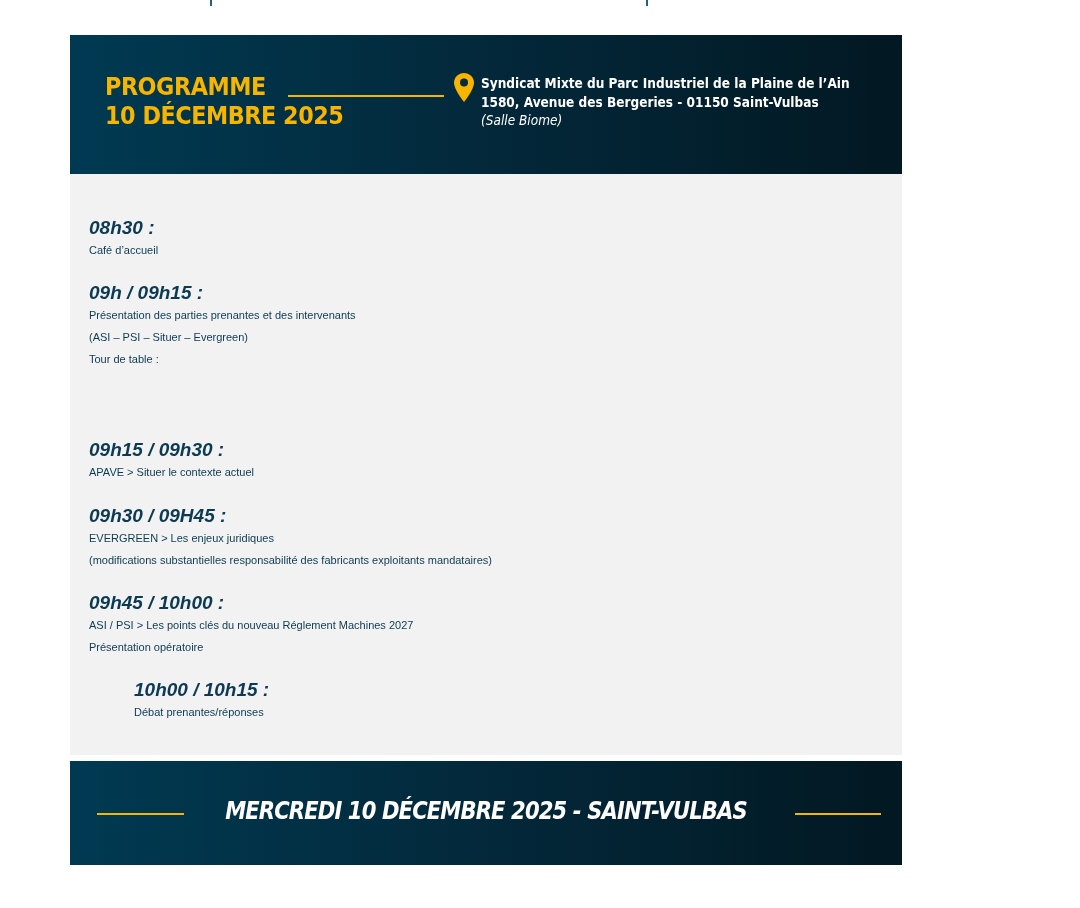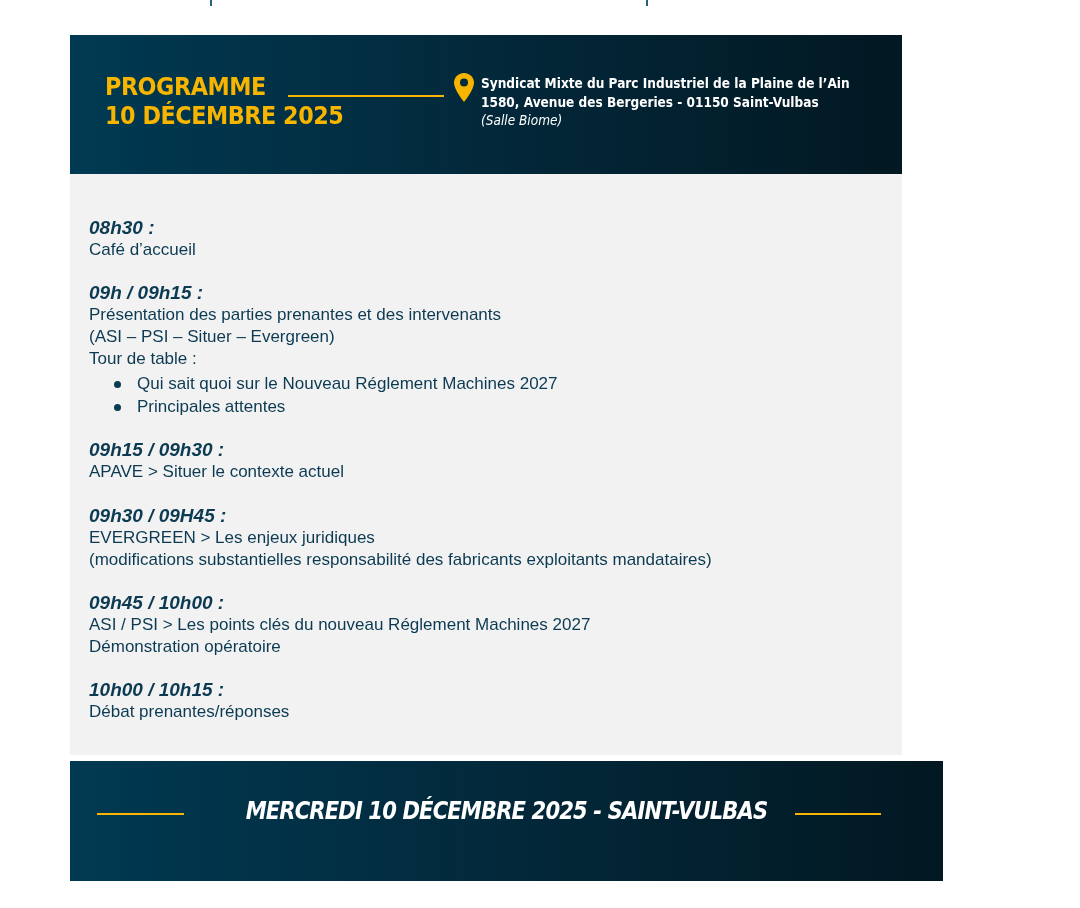--- a/index.html
+++ b/index.html
@@ -25,30 +25,29 @@
       font-family: "DejaVu Sans", sans-serif; font-size: 13.5px; line-height: 18.5px;
       transform: scaleX(0.9); transform-origin: left; white-space: nowrap;
     }
     .address .b { font-weight: bold; display: block; }
     .address .i { font-style: italic; display: block; }
     .body {
       top: 174px; height: 581px; background: #f2f2f2; color: #0b3a52;
     }
     .slot { position: absolute; left: 19px; }
     .time { font-weight: bold; font-style: italic; font-size: 19px; line-height: 22px; display: block; }
-    .line { font-size: 17px; line-height: 22px; display: block; white-space: nowrap; }
+    .line { font-size: 11px; line-height: 22px; display: block; white-space: nowrap; }
     .bullets { list-style: none; margin: 2px 0 0 0; padding: 0; }
     .bullets li { position: relative; padding-left: 48px; font-size: 17px; line-height: 23px; white-space: nowrap; }
     .bullets li::before {
       content: ""; position: absolute; left: 25px; top: 9px; width: 7px; height: 7px; border-radius: 50%; background: #0b3a52;
     }
     .footer {
-      top: 761px; height: 120px;
+      top: 761px; height: 104px;
       background: linear-gradient(90deg, #003a52 0%, #032a3d 45%, #021822 100%);
-      padding-left: 41px;
     }
     .foot-rule { position: absolute; top: 52px; height: 2px; background: #f7b500; }
     .foot-text {
       position: absolute; left: 0; right: 0; top: 36px; text-align: center; color: #ffffff;
       font-family: "DejaVu Sans", sans-serif; font-weight: bold; font-style: italic; font-size: 24px;
       letter-spacing: -1px; transform: scaleX(0.88);
     }
   </style>
 </head>
 <body>
@@ -77,44 +76,40 @@
   <div class="slot" style="top:43px;">
     <span class="time">08h30 :</span>
     <span class="line">Café d’accueil</span>
   </div>
 
   <div class="slot" style="top:108px;">
     <span class="time">09h / 09h15 :</span>
     <span class="line">Présentation des parties prenantes et des intervenants</span>
     <span class="line">(ASI – PSI – Situer – Evergreen)</span>
     <span class="line">Tour de table :</span>
-    <ul class="bullets">
-      <li>Qui sait quoi sur le Nouveau Réglement Machines 2027</li>
-      <li>Principales attentes</li>
-    </ul>
   </div>
 
   <div class="slot" style="top:265px;">
     <span class="time">09h15 / 09h30 :</span>
     <span class="line">APAVE &gt; Situer le contexte actuel</span>
   </div>
 
   <div class="slot" style="top:331px;">
     <span class="time">09h30 / 09H45 :</span>
     <span class="line">EVERGREEN &gt; Les enjeux juridiques</span>
     <span class="line">(modifications substantielles responsabilité des fabricants exploitants mandataires)</span>
   </div>
 
   <div class="slot" style="top:418px;">
     <span class="time">09h45 / 10h00 :</span>
     <span class="line">ASI / PSI &gt; Les points clés du nouveau Réglement Machines 2027</span>
-    <span class="line">Démonstration opératoire</span>
+    <span class="line">Présentation opératoire</span>
   </div>
 
-  <div class="slot" style="top:505px;">
+  <div class="slot" style="top:505px;margin-left:45px;">
     <span class="time">10h00 / 10h15 :</span>
     <span class="line">Débat prenantes/réponses</span>
   </div>
 </div>
 
 <div class="card footer">
   <div class="foot-rule" style="left:27px; width:87px;"></div>
   <div class="foot-text">MERCREDI 10 DÉCEMBRE 2025 - SAINT-VULBAS</div>
   <div class="foot-rule" style="left:725px; width:86px;"></div>
 </div>

